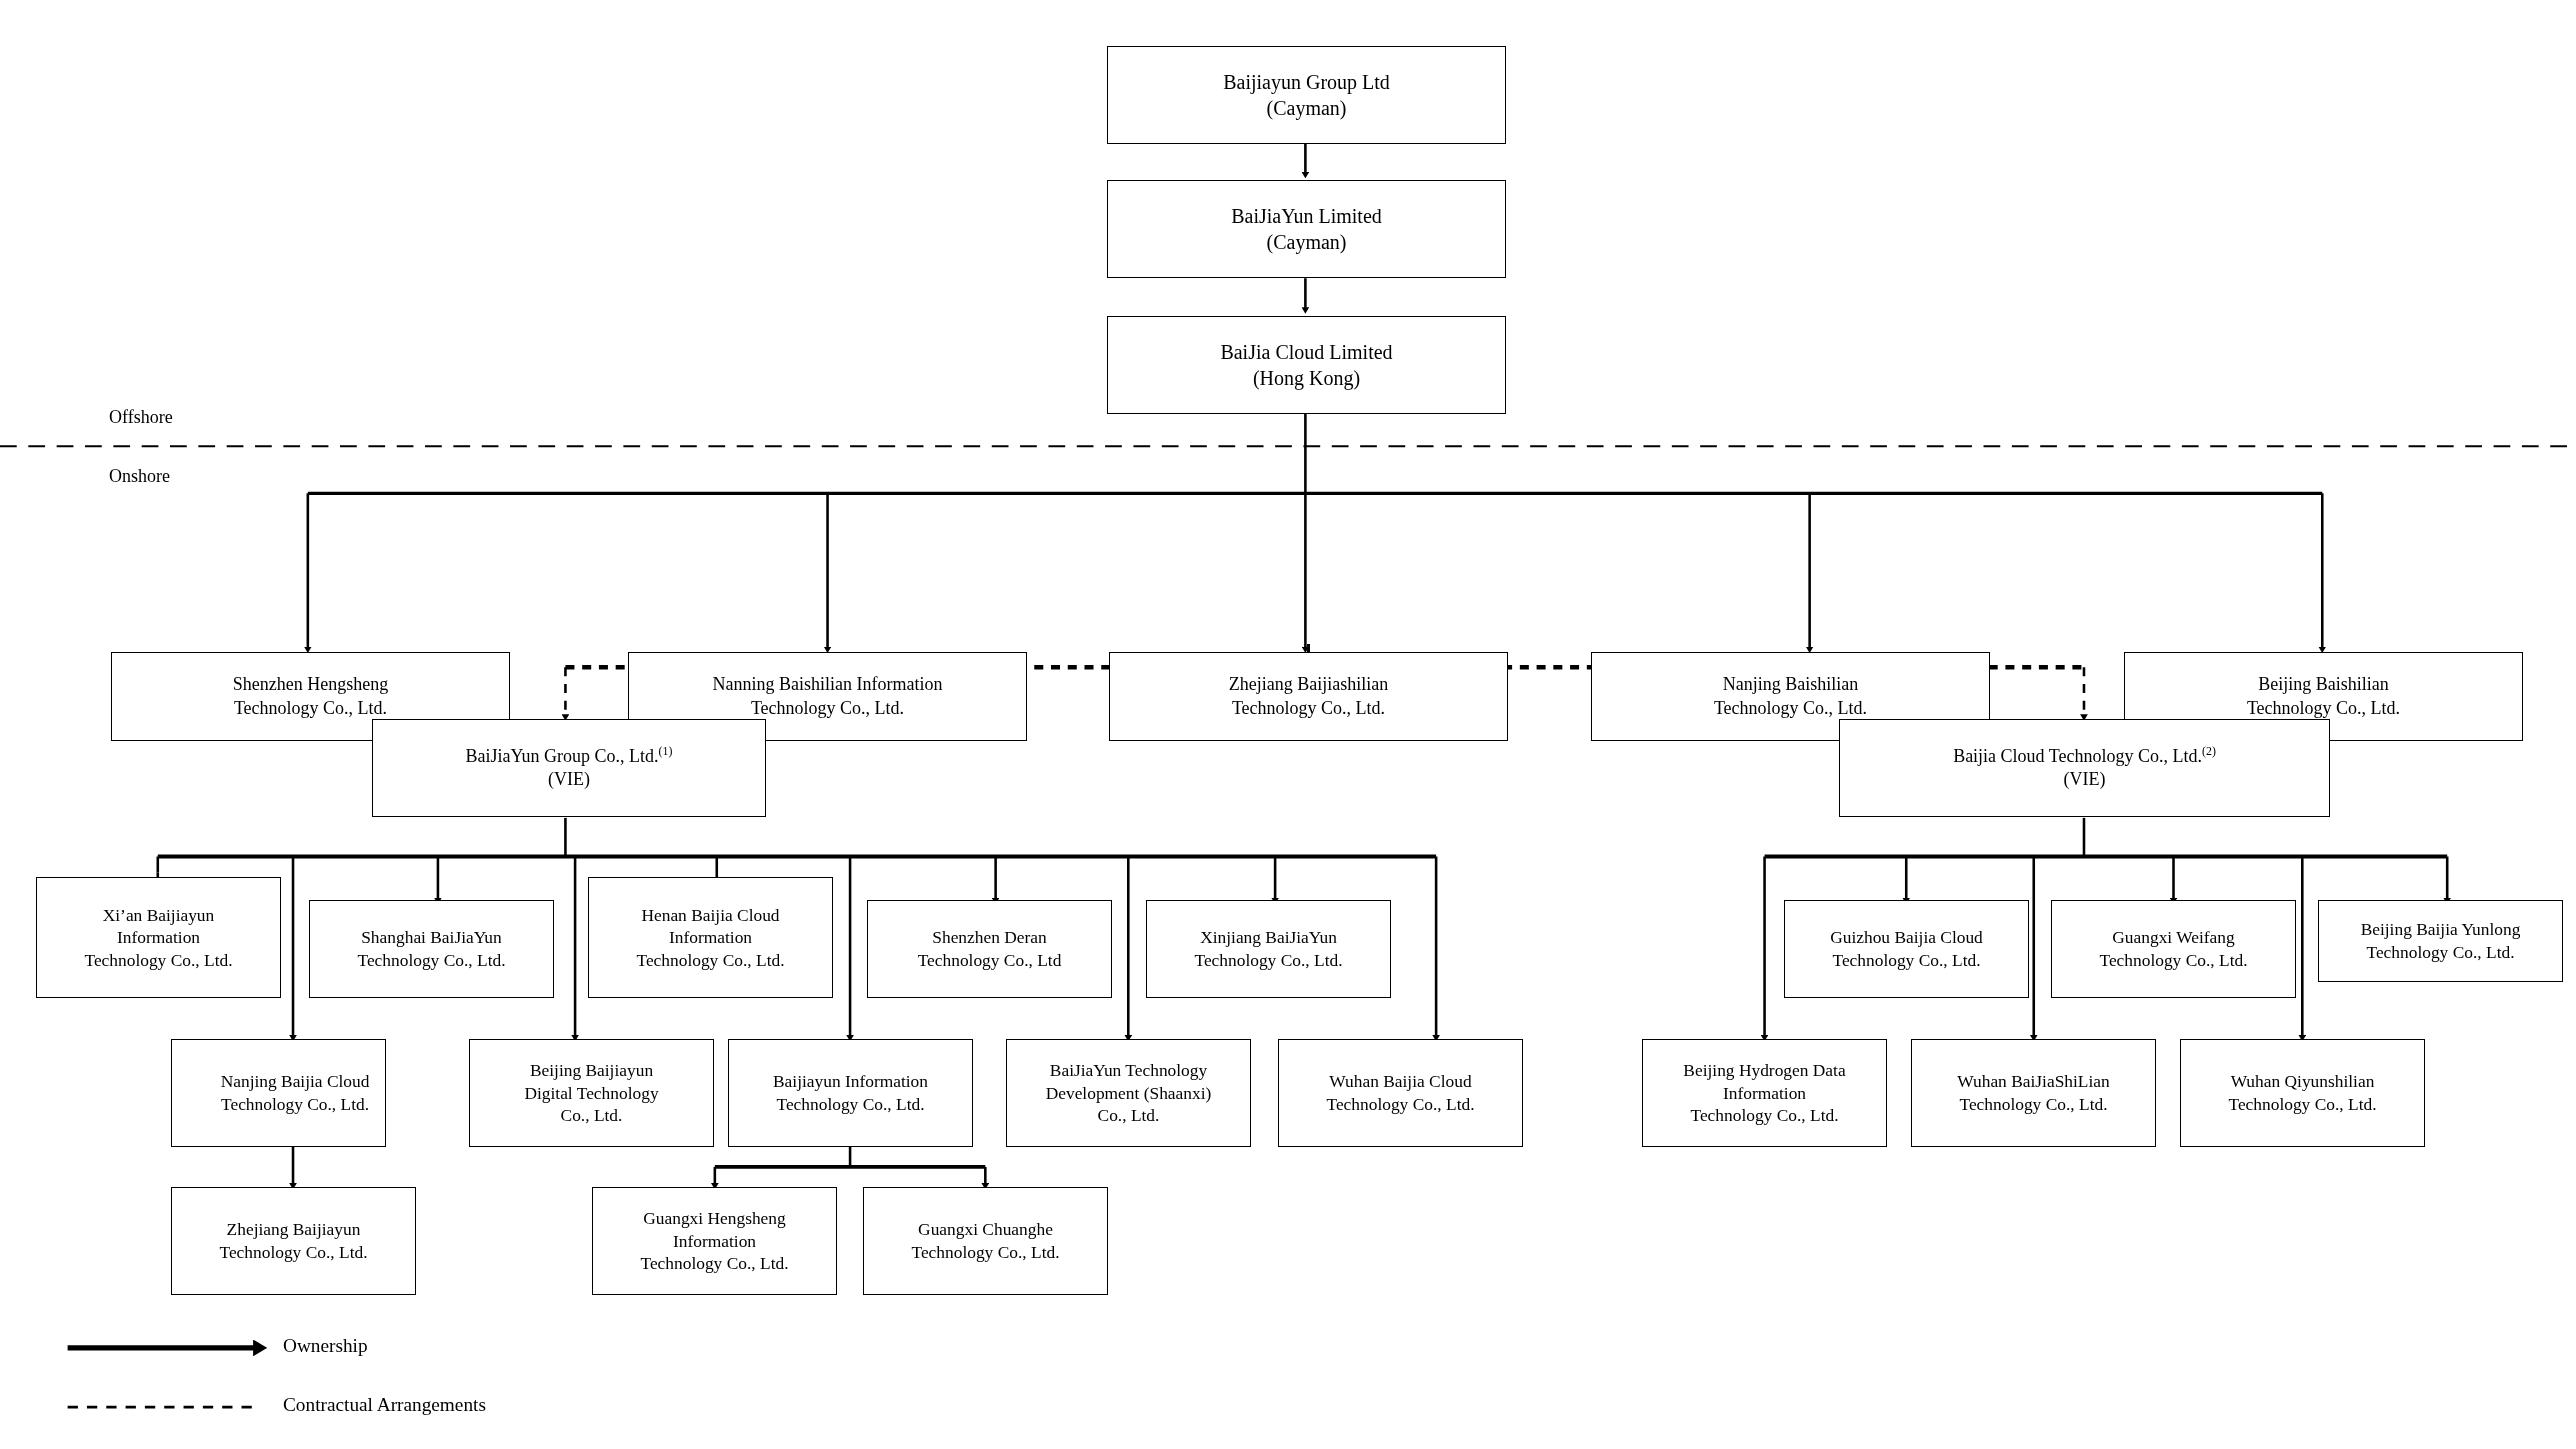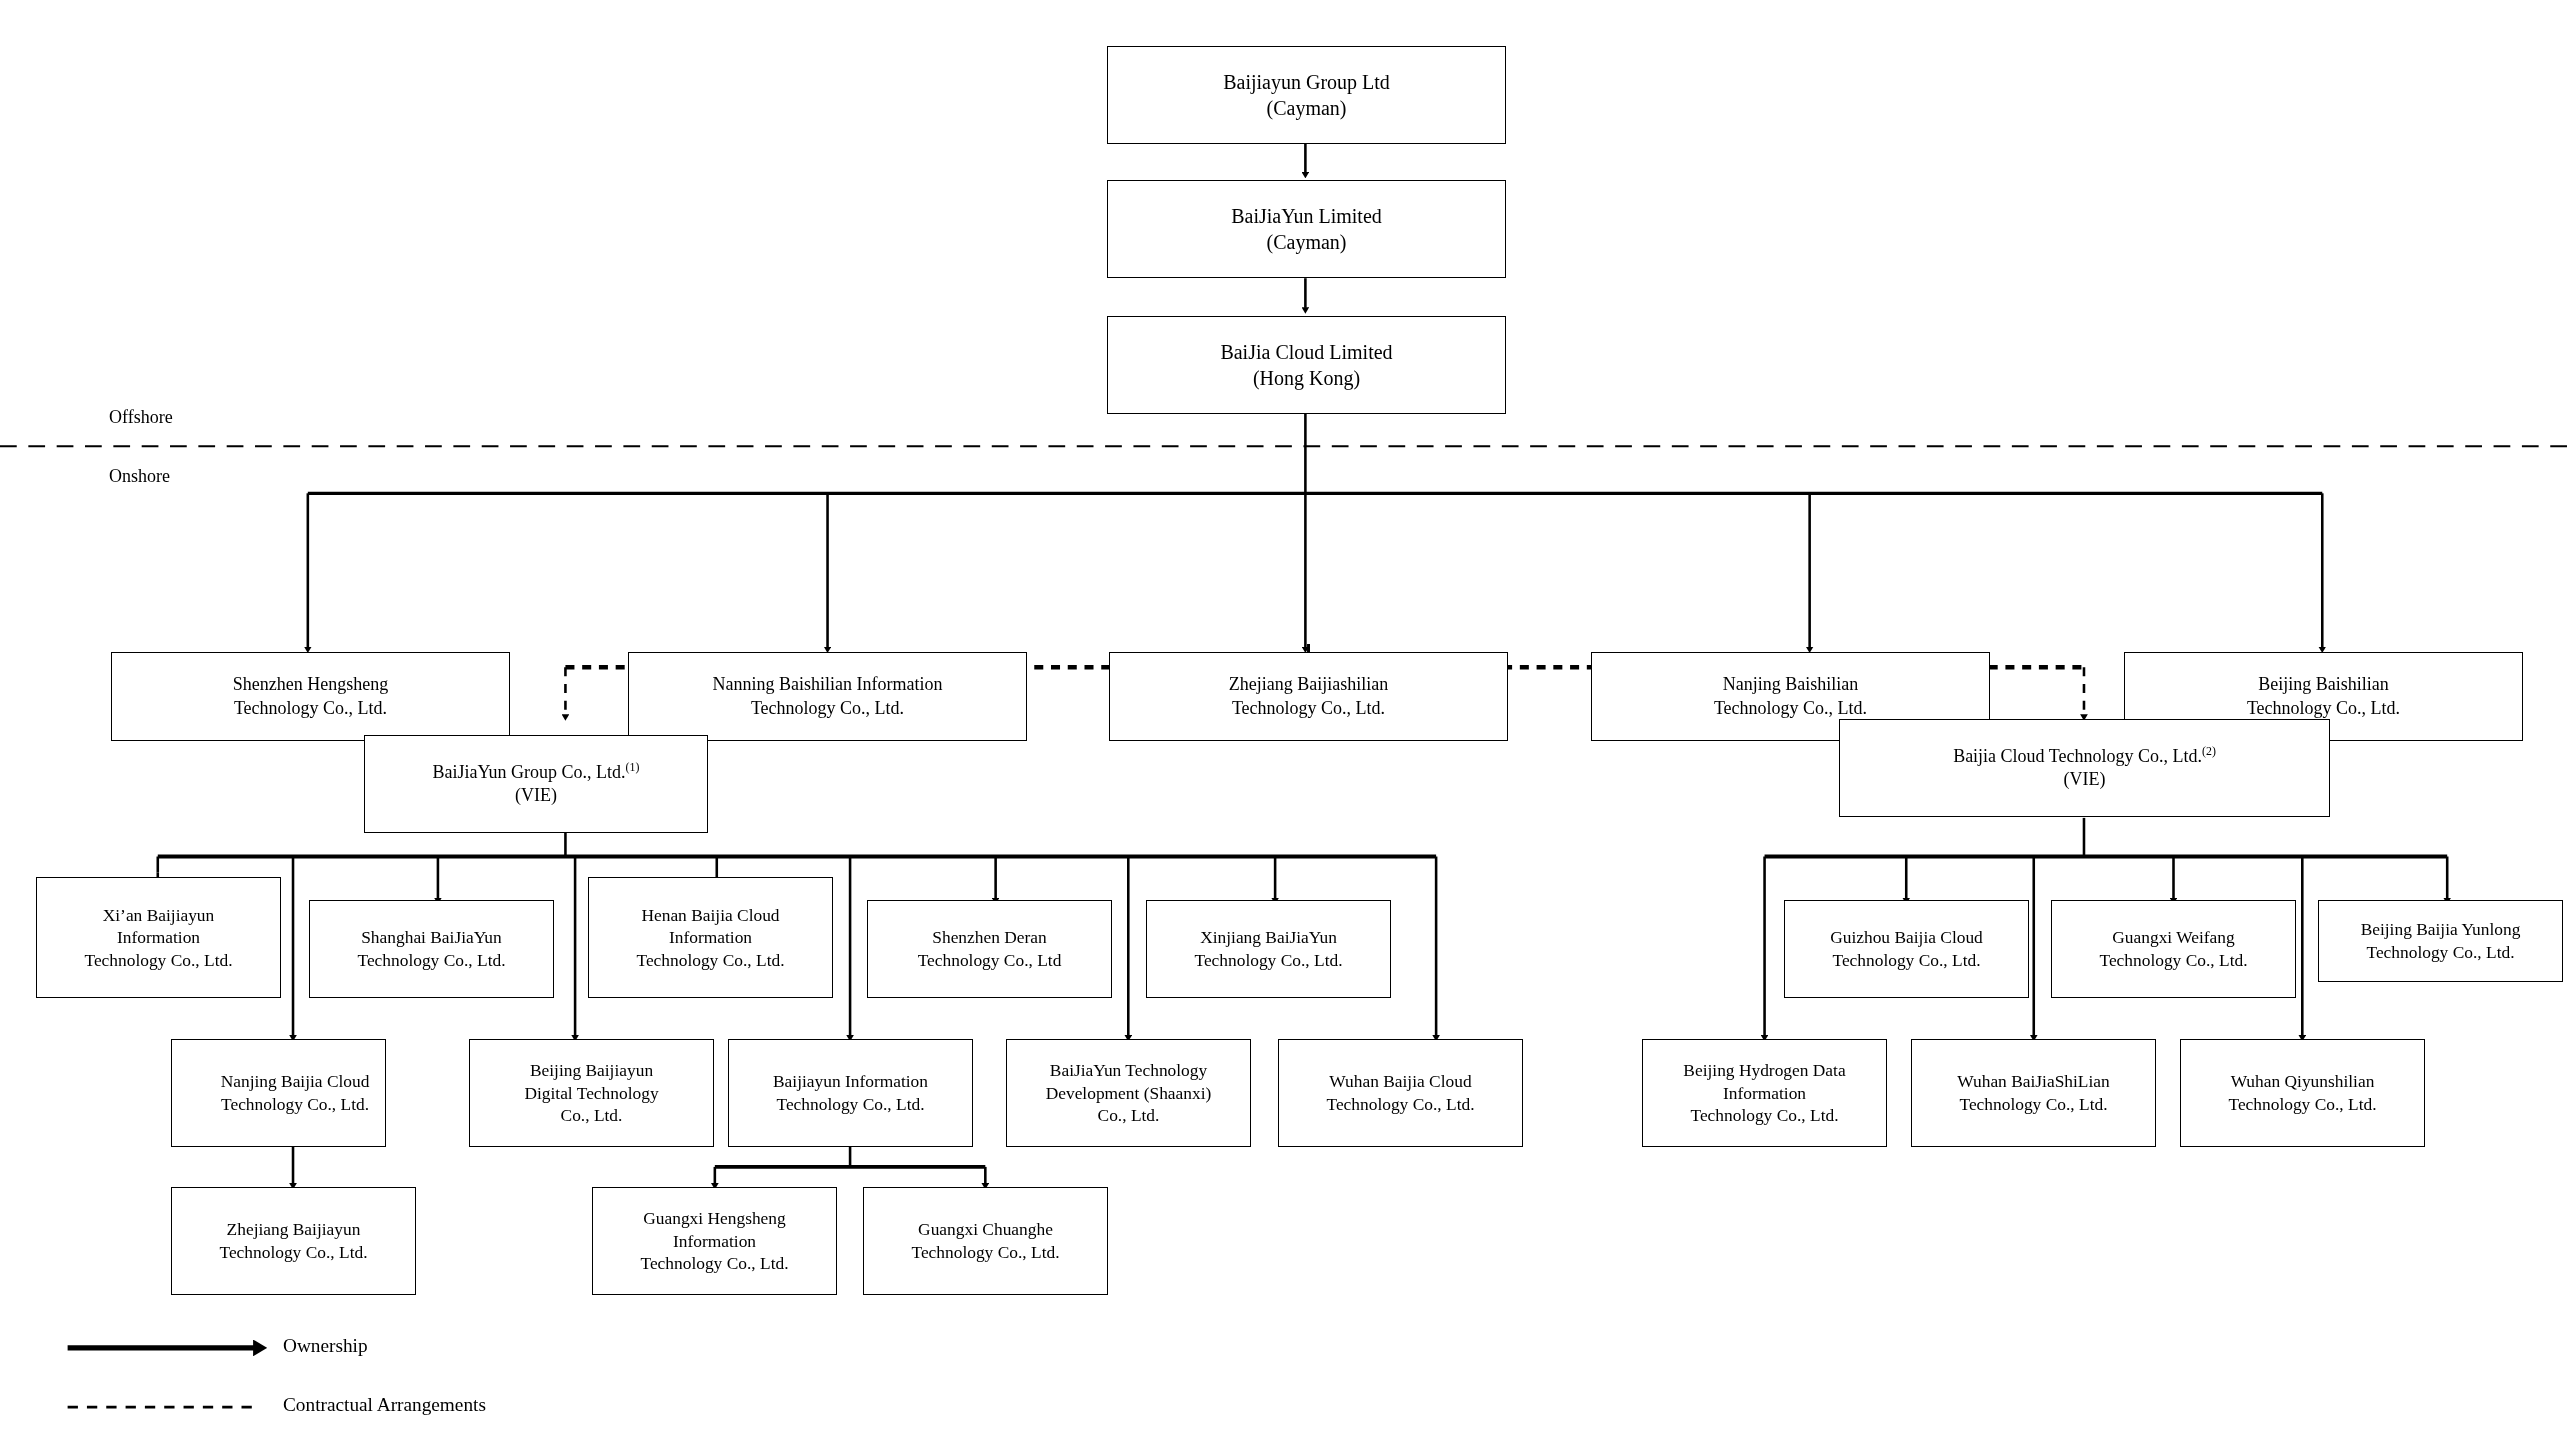--- a/index.html
+++ b/index.html
@@ -149,21 +149,21 @@
     </div>
   </div>
 
   <div class="node f28" style="left:2116px;top:652px;width:399px;height:89px;margin-left:8px;">
     <div>
       <span class="lbl">Beijing Baishilian</span>
       <span class="lbl">Technology Co., Ltd.</span>
     </div>
   </div>
 
-  <div class="node f28" style="left:364px;top:719px;width:344px;height:98px;margin-top:16px;">
+  <div class="node f28" style="left:372px;top:719px;width:394px;height:98px;">
     <div>
       <span class="lbl"><span>BaiJiaYun Group Co., Ltd.</span><sup>(1)</sup></span>
       <span class="lbl">(VIE)</span>
     </div>
   </div>
 
   <div class="node f28" style="left:1839px;top:719px;width:491px;height:98px;">
     <div>
       <span class="lbl"><span>Baijia Cloud Technology Co., Ltd.</span><sup>(2)</sup></span>
       <span class="lbl">(VIE)</span>

